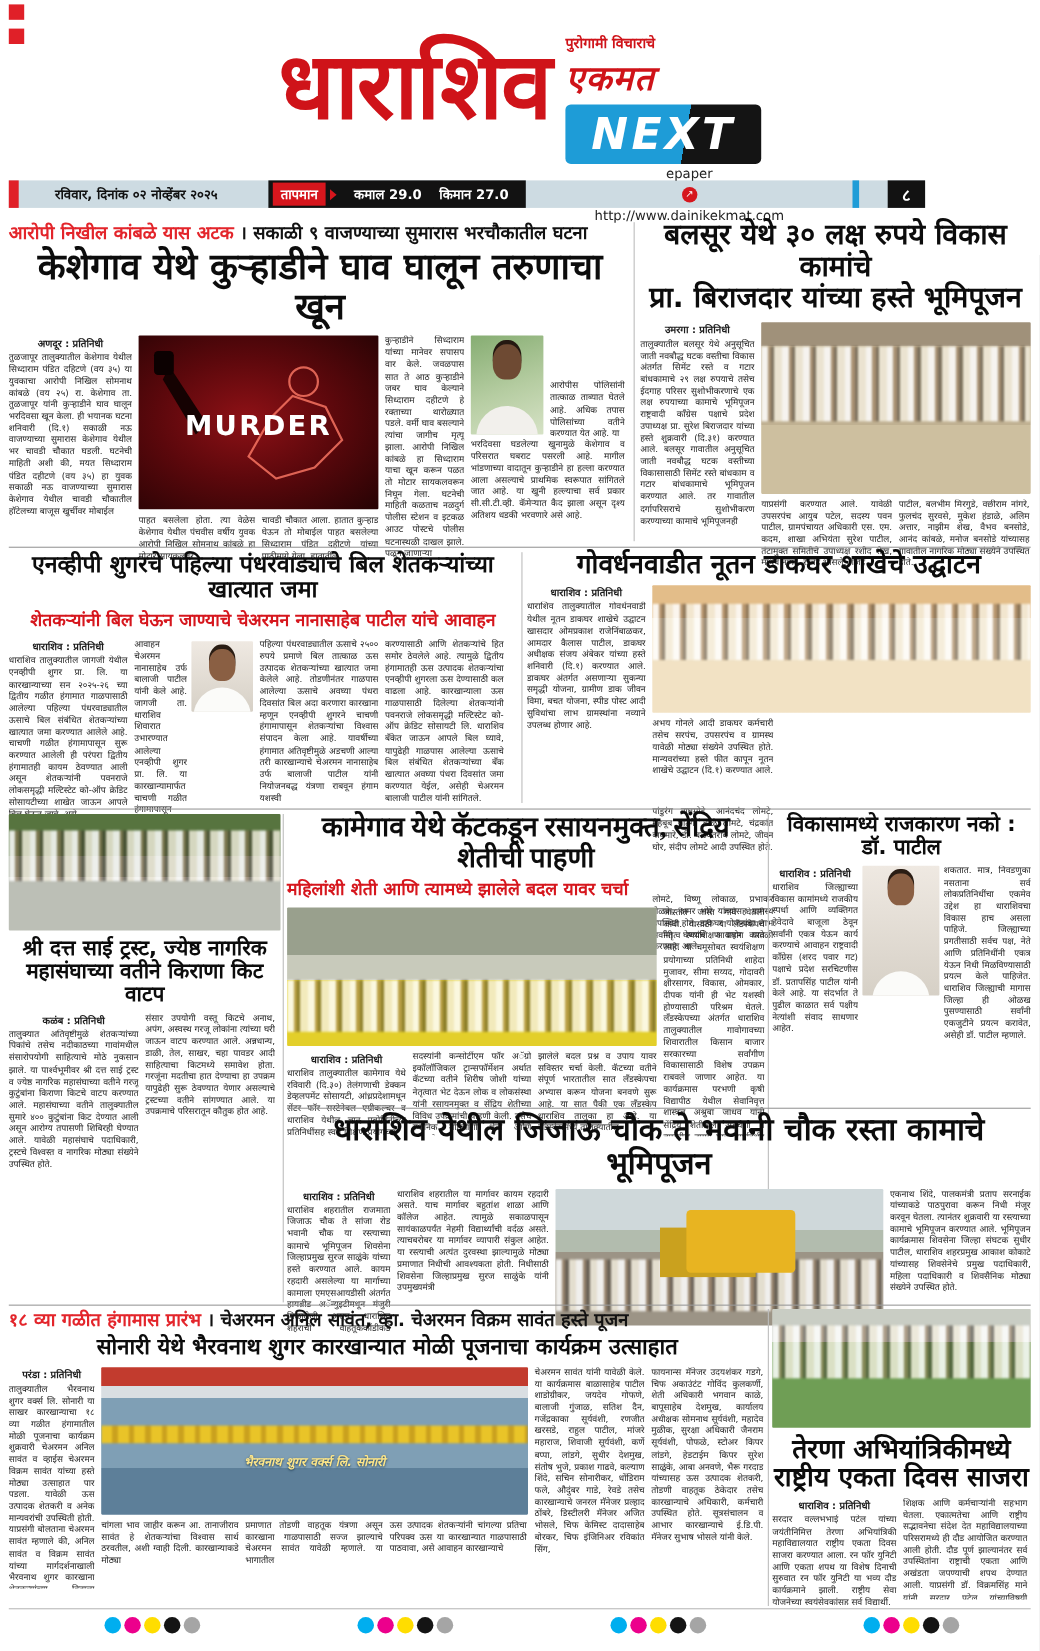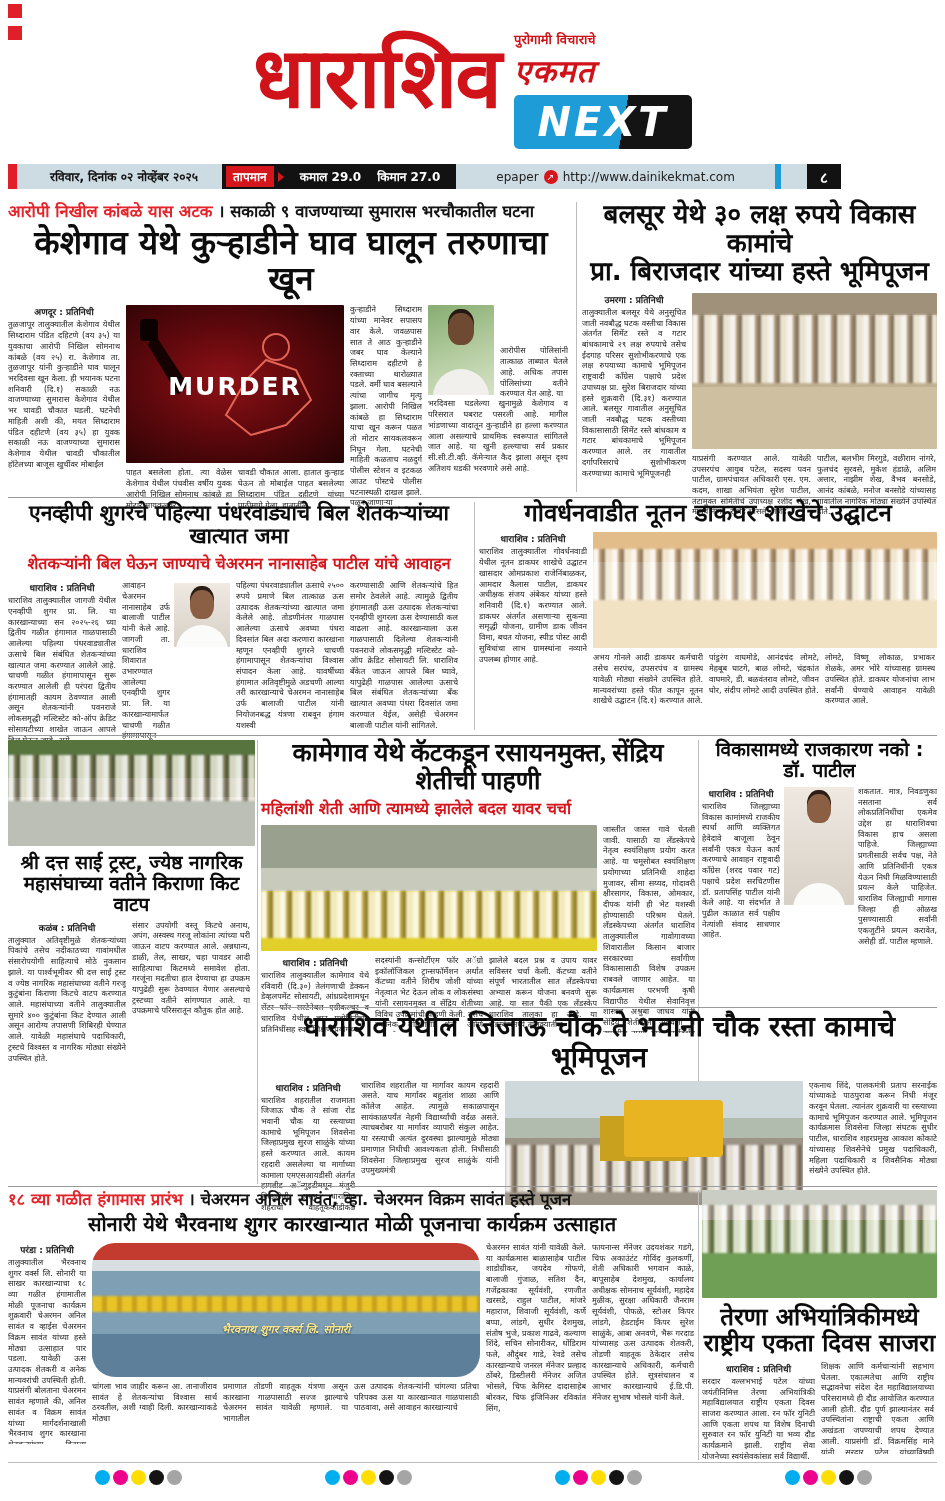--- a/index.html
+++ b/index.html
@@ -16,21 +16,21 @@
   .next-logo{width:178px;height:54px;border-radius:5px;background:linear-gradient(100deg,#1e9cd7 0 61%,#141414 61% 100%);
              color:#fff;font-size:40px;font-weight:bold;font-style:italic;display:flex;align-items:center;justify-content:center;letter-spacing:3px;}
   
   .info-bar{position:absolute;left:8px;top:164px;width:833px;height:25px;background:#cddbe2;display:flex;align-items:center;font-size:12px;gap:23px;}
   .bar-accent{width:9px;height:25px;background:#e02028;margin-right:10px;}
   .bar-date{font-weight:bold;color:#111;}
   .temp-strip{margin-left:auto;background:#121212;color:#fff;height:25px;display:flex;align-items:center;gap:16px;padding:0 16px 0 4px;}
   .temp-label{background:#d6161d;color:#fff;font-weight:bold;padding:2px 7px;font-size:12px;}
   .temp-arrow{width:0;height:0;border-left:6px solid #d6161d;border-top:5px solid transparent;border-bottom:5px solid transparent;margin-left:-12px;}
   .temp-val{font-weight:bold;font-size:12px;text-align:right;}
-  .epaper{margin-left:auto;display:flex;gap:5px;padding:0 16px;color:#222;}
+  .epaper{margin-left:auto;display:flex;align-items:center;gap:5px;padding:0 16px;color:#222;flex-direction:column;}
   .epaper-icon{width:14px;height:14px;border-radius:50%;background:#d6161d;color:#fff;font-size:9px;line-height:14px;text-align:center;display:inline-block;}
   .page-sep{width:6px;height:25px;background:#1e9cd7;margin-left:auto;}
   .page-box{width:34px;height:25px;background:#121212;color:#fff;font-weight:bold;font-size:15px;display:flex;align-items:center;justify-content:center;margin-left:3px;}
   
   .kick{font-size:16.5px;font-weight:bold;line-height:1.2;}
   .kick .kr{color:#e3252b;} .kick .kb{color:#121212;}
   .hl{font-weight:bold;color:#0c0c0c;line-height:1.1;text-align:center;}
   .sub{font-weight:bold;color:#d6161d;text-align:center;}
   .dl{font-weight:bold;font-size:9px;text-align:center;margin-bottom:2px;}
   .bt{font-size:8px;line-height:1.34;text-align:justify;overflow:hidden;color:#1d1d1d;}
@@ -50,21 +50,21 @@
   .ph-suspect::after{content:'';position:absolute;left:50%;bottom:-8px;width:56px;height:34px;margin-left:-28px;border-radius:28px 28px 0 0;background:#f2f0ec;}
   .ph-portrait{background:linear-gradient(#efe9e2,#d6d0c6);}
   .ph-portrait::before{content:'';position:absolute;left:50%;top:7px;width:24px;height:29px;margin-left:-12px;border-radius:46% 46% 42% 42%;background:#8a5f43;box-shadow:0 -4px 0 0 #2a1d14;}
   .ph-portrait::after{content:'';position:absolute;left:50%;bottom:-8px;width:52px;height:30px;margin-left:-26px;border-radius:26px 26px 0 0;background:#fbfbf9;}
   .ph-balsur{background:linear-gradient(#a0917a 0 14%,#c0b192 14% 60%,#cdbf9f 60% 100%);}
   .ph-post{background:linear-gradient(#e3bd89 0 26%,#f2e2c4 26% 100%);}
   .ph-kirana{background:linear-gradient(#57743f 0 36%,#87927a 36% 54%,#bcbfb6 54% 100%);}
   .ph-kamegaon{background:linear-gradient(#99a08d 0 34%,#c8cabb 34% 52%,#e3cf2a 52% 100%);}
   .ph-jcb{background:linear-gradient(#cfd8da 0 30%,#b2bcae 30% 46%,#9c9486 46% 100%);}
   .ph-jcb::after{content:'';position:absolute;left:40%;top:16%;width:33%;height:46%;background:#e8b421;border-radius:4px;box-shadow:-30px 10px 0 -6px #caa11e;}
-  .ph-sugar{background:linear-gradient(#c23b2e 0 13%,#d9dee2 13% 21%,#7f9fb5 21% 68%,#5d7f99 68% 100%);border-radius:23px;}
+  .ph-sugar{background:linear-gradient(#c23b2e 0 13%,#d9dee2 13% 21%,#7f9fb5 21% 68%,#5d7f99 68% 100%);}
   .ph-sugar::before{content:'';position:absolute;left:0;right:0;top:40%;height:12%;
      background:repeating-linear-gradient(90deg,#e9c428 0 10px,#caa11e 10px 15px);}
   .sugar-banner{position:absolute;left:0;right:0;top:58%;text-align:center;color:#fde68a;font-weight:bold;font-size:11px;font-style:italic;text-shadow:0 1px 2px #1b3a52;}
   .ph-terna{background:linear-gradient(#c9cdc4 0 28%,#6f9e55 28% 100%);}
   .float-r{float:right;margin:2px 0 2px 4px;}
   .dot{display:inline-block;width:15px;height:15px;border-radius:50%;margin-right:3px;vertical-align:middle;}
   .dots-group{position:absolute;top:1467px;height:16px;}
 </style>
 </head>
 <body>
@@ -181,21 +181,21 @@
 
   <section class="abs" style="left:479px;top:500px;width:458px;height:232px;">
     <div class="hl" style="font-size:24px;">गोवर्धनवाडीत नूतन डाकघर शाखेचे उद्घाटन</div>
     <div class="cols" style="margin-top:6px;height:196px;">
       <div style="width:108px;">
         <div class="dl">धाराशिव : प्रतिनिधी</div>
         <div class="bt" style="height:186px;">धाराशिव तालुक्यातील गोवर्धनवाडी येथील नूतन डाकघर शाखेचे उद्घाटन खासदार ओमप्रकाश राजेनिंबाळकर, आमदार कैलास पाटील, डाकघर अधीक्षक संजय अंबेकर यांच्या हस्ते शनिवारी (दि.१) करण्यात आले. डाकघर अंतर्गत असणाऱ्या सुकन्या समृद्धी योजना, ग्रामीण डाक जीवन विमा, बचत योजना, स्पीड पोस्ट आदी सुविधांचा लाभ ग्रामस्थांना नव्याने उपलब्ध होणार आहे.</div>
       </div>
       <div style="width:344px;">
         <div class="ph ph-post crowd" style="width:344px;height:116px;"></div>
-        <div class="cols" style="margin-top:5px;">
+        <div class="cols" style="margin-top:5px;flex-direction:column;">
           <div class="bt" style="width:110px;height:74px;">अभय गोनले आदी डाकघर कर्मचारी तसेच सरपंच, उपसरपंच व ग्रामस्थ यावेळी मोठ्या संख्येने उपस्थित होते. मान्यवरांच्या हस्ते फीत कापून नूतन शाखेचे उद्घाटन (दि.१) करण्यात आले.</div>
           <div class="bt" style="width:110px;height:74px;">पांडुरंग वाघमोडे, आनंदचंद लोमटे, मेहबूब घाटगे, बाळ लोमटे, चंद्रकांत वाघमारे, डी. बळवंतराव लोमटे, जीवन घोर, संदीप लोमटे आदी उपस्थित होते.</div>
           <div class="bt" style="width:110px;height:74px;">लोमटे, विष्णू लोकाळ, प्रभाकर शेळके, अमर भोरे यांच्यासह ग्रामस्थ उपस्थित होते. डाकघर योजनांचा लाभ सर्वांनी घेण्याचे आवाहन यावेळी करण्यात आले.</div>
         </div>
       </div>
     </div>
   </section>
 
   <div class="hdiv" style="top:735px;"></div>
 

